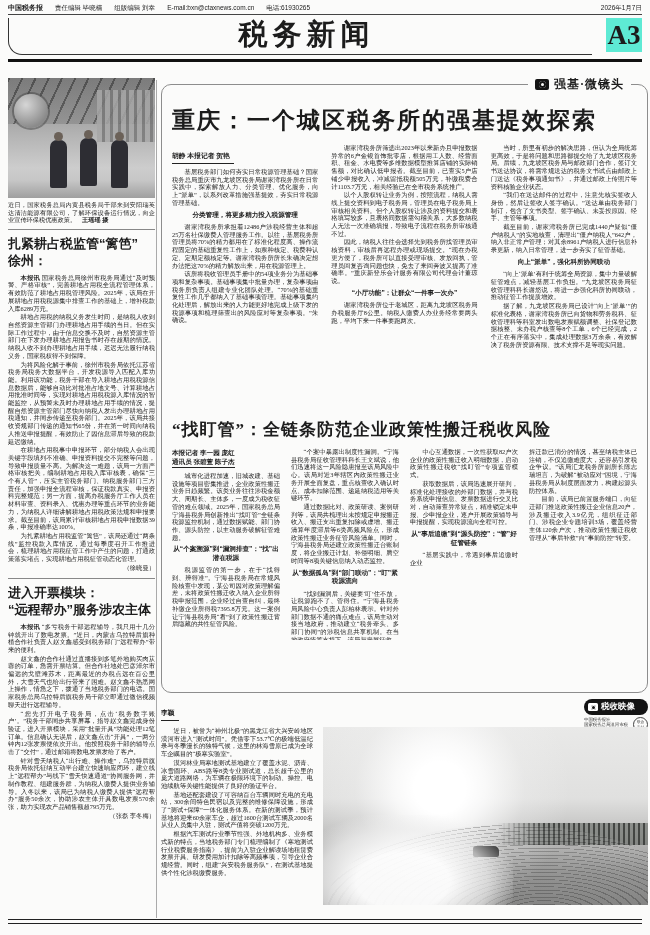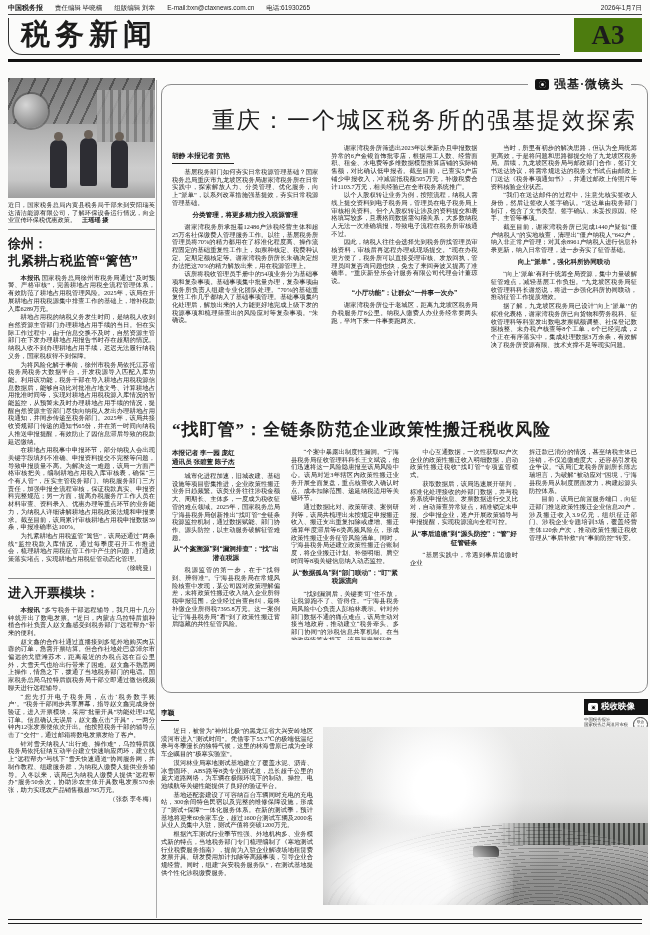--- a/index.html
+++ b/index.html
@@ -10,23 +10,23 @@
   }
   
   .masthead{position:absolute;left:8px;right:8px;top:3px;display:flex;align-items:baseline;gap:12px;
     font-family:"Liberation Sans","DejaVu Sans",sans-serif;font-size:6.5px;color:#222;}
   .masthead .paper{font-weight:bold;font-size:7px;}
   .masthead .date{margin-left:auto;}
   .mast-rule{position:absolute;left:8px;right:8px;top:14px;border-top:1px solid #444;}
   
   .banner{position:absolute;left:8px;right:8px;top:18px;height:38px;display:flex;align-items:flex-start;}
   .banner-bracket{flex:1;border-left:1.5px solid #333;border-bottom:1.5px solid #333;
-    border-bottom-left-radius:14px;padding:1px 0 5px 12px;height:30px;}
+    border-bottom-left-radius:14px;padding:1px 0 5px 12px;height:30px;text-align:center;}
   .section-title{font-size:29px;font-weight:bold;letter-spacing:5px;line-height:30px;}
-  .pageno{width:68px;height:34px;background:#4d7c0f;margin-left:14px;display:flex;align-items:center;justify-content:center;
+  .pageno{width:36px;height:34px;background:#5eead4;margin-left:14px;display:flex;align-items:center;justify-content:center;
     font-size:27px;font-weight:bold;}
   .thick-rule{position:absolute;left:8px;right:8px;top:59px;border-top:3px solid #111;}
   .vrule{position:absolute;left:156px;top:80px;height:838px;border-left:1px solid #aaa;}
   .page-bottom{position:absolute;left:8px;right:8px;top:919px;height:3px;border-top:1px solid #222;border-bottom:1.5px solid #222;}
   
   p.body{font-size:6.3px;line-height:7.7px;text-align:justify;margin:0 0 1px;text-indent:2em;}
   p.body b{font-weight:bold;}
   .sig{font-size:6.3px;text-align:right;margin:0 0 2px;}
   .byline{display:inline-block;font-size:6.8px;font-weight:bold;border-bottom:1px solid #222;padding:0 4px 2px 0;margin:2px 0 4px;}
   .subhead{font-family:"Liberation Sans","DejaVu Sans",sans-serif;font-weight:bold;font-size:6.6px;line-height:8.5px;
@@ -49,32 +49,32 @@
   .caption .credit{font-weight:bold;margin-left:6px;}
   .news-title{font-family:"Liberation Sans","DejaVu Sans",sans-serif;font-weight:bold;font-size:13px;line-height:17px;margin:3px 0 5px;}
   
   .featurebox{position:absolute;left:161px;top:84px;width:487px;height:609px;border:1px solid #8d8d8d;border-radius:10px;
     box-sizing:border-box;padding:0 10px;background:#fbfbfa;}
   .fbadge{position:absolute;top:-9px;right:16px;background:#fbfbfa;padding:0 7px;display:flex;align-items:center;gap:5px;
     font-size:12px;font-weight:bold;letter-spacing:1px;}
   .cam-icon{width:14px;height:11px;background:#141414;border-radius:2px;position:relative;display:inline-block;}
   .cam-icon::after{content:"";position:absolute;left:4px;top:2px;width:7px;height:7px;border-radius:50%;
     background:#fbfbfa;box-shadow:inset 0 0 0 2px #141414;}
-  .cq-headline{text-align:right;font-size:23px;font-weight:normal;letter-spacing:2px;margin:20px 0 8px;}
+  .cq-headline{text-align:left;font-size:23px;font-weight:bold;letter-spacing:2px;margin:20px 0 8px;}
   .cols3{display:flex;gap:13px;height:262px;overflow:hidden;margin-top:2px;}
   .cols3 .col{flex:1;overflow:hidden;}
   .zd-headline{text-align:left;font-size:17px;font-weight:bold;letter-spacing:1px;margin:12px 0 7px;}
   .cols4{display:flex;gap:11px;height:192px;overflow:hidden;}
   .cols4 .col{flex:1;overflow:hidden;}
   .byline2{display:inline-block;font-size:6.6px;font-weight:bold;border-bottom:1px solid #222;padding-bottom:1px;margin:0 0 4px;line-height:9px;}
   
   .mohe{position:absolute;left:161px;top:701px;width:487px;height:216px;}
   .mohe-head{font-size:17.5px;font-weight:bold;letter-spacing:2px;margin:2px 0 6px;}
   .taxbadge{position:absolute;right:0;top:-2px;width:64px;}
-  .taxbadge .plate{background:#141414;color:#fff;border-radius:0;padding:2px 4px;display:flex;align-items:center;gap:3px;
+  .taxbadge .plate{background:#141414;color:#fff;border-radius:8px;padding:2px 4px;display:flex;align-items:center;gap:3px;
     font-size:8.5px;font-weight:bold;}
   .cam2{width:10px;height:8px;background:#fff;border-radius:1.5px;position:relative;display:inline-block;}
   .cam2::after{content:"";position:absolute;left:2.5px;top:1.5px;width:5px;height:5px;border-radius:50%;
     background:#141414;box-shadow:inset 0 0 0 1px #fff;}
   .taxbadge .org{font-size:4.4px;line-height:5.4px;color:#333;margin-top:2px;width:48px;float:left;
     font-family:"Liberation Sans","DejaVu Sans",sans-serif;}
   .stamp{float:right;width:13px;height:13px;border:1px solid #444;border-radius:50%;font-size:3.6px;line-height:4.2px;
     display:flex;flex-direction:column;align-items:center;justify-content:center;color:#333;margin-top:2px;}
   .mohe-body{display:flex;gap:10px;margin-top:2px;}
   .mohe-text{width:152px;height:172px;overflow:hidden;}
@@ -121,33 +121,34 @@
     <div class="pipes"></div>
     <div class="floor"></div>
     <div class="person" style="left:42px;"></div>
     <div class="person" style="left:72px;bottom:12px;"></div>
     <div class="person" style="left:103px;"></div>
   </div>
   <p class="caption"><span>近日，国家税务总局内黄县税务局干部来到安阳瑞英达清洁能源有限公司，了解环保设备运行情况，向企业宣传环保税优惠政策。</span><span class="credit">王瑶瑶 摄</span></p>
   <div class="divider"></div>
 
   <div class="news-title">
+    <div>扎紧耕占税监管“篱笆”</div>
     <div>徐州：</div>
-    <div>扎紧耕占税监管“篱笆”</div>
   </div>
   <p class="body"><b>本报讯 </b><span>国家税务总局徐州市税务局通过“及时预警、严格审核”，完善耕地占用税全流程管理体系，有效防范了耕地占用税管理风险。2025年，该局在开展耕地占用税税源集中排查工作的基础上，增补税款入库6289万元。</span></p>
   <p class="body">耕地占用税的纳税义务发生时间，是纳税人收到自然资源主管部门办理耕地占用手续的当日。但在实际工作过程中，由于信息交换不及时，自然资源主管部门在下发办理耕地占用报告书时存在超期的情况。纳税人收不到办理耕地占用手续，迟迟无法履行纳税义务，国家税权得不到保障。</p>
   <p class="body">为将风险化解于事前，徐州市税务局依托江苏省税务局税务大数据平台，开发税源导入匹配入库功能。利用该功能，税务干部在导入耕地占用税税源信息数据后，能够自动比对批准占地文号、计算耕地占用批准时间等，实现对耕地占用税税源入库情况的智能监控，从预警未及时办理耕地占用手续的情况，提醒自然资源主管部门尽快向纳税人发出办理耕地占用税通知，并同步传递至税务部门。2025年，该局共接收资规部门传递的通知书65份，并在第一时间向纳税人推送申报提醒，有效防止了因信息滞后导致的税款延迟缴纳。</p>
   <p class="body">在耕地占用税事中申报环节，部分纳税人会出现关键字段填列不准确、申报资料提交不完整等问题，导致申报质量不高。为解决这一难题，该局一方面严格审核把关，编制耕地占用税入库审核表，确保“三个有人管”，压实主管税务部门、纳税服务部门三方责任，加强申报全流程审核，保证税款真实、申报资料完整规范；另一方面，提高办税服务厅工作人员在材料审查、资料录入、优惠办理等重点环节的业务能力，为纳税人详细讲解耕地占用税政策法规和申报要求。截至目前，该局累计审核耕地占用税申报数据39条，申报准确率达100%。</p>
   <p class="body">为扎紧耕地占用税监管“篱笆”，该局还通过“两条线”监控税款入库情况，通过每季度召开工作推进会，梳理耕地占用税征管工作中产生的问题，打通政策落实堵点，实现耕地占用税征管动态化管理。</p>
   <p class="sig">（徐晓曼）</p>
   <div class="divider"></div>
 
   <div class="news-title">
     <div>进入开票模块：</div>
+    <div>“远程帮办”服务涉农主体</div>
   </div>
   <p class="body"><b>本报讯 </b><span>“多亏税务干部远程辅导，我只用十几分钟就开出了数电发票。”近日，内蒙古乌拉特后旗种植合作社负责人赵文鑫感受到税务部门“远程帮办”带来的便利。</span></p>
   <p class="body">赵文鑫的合作社通过直播接到多笔外地购买肉苁蓉的订单，急需开票结算。但合作社地处巴彦淖尔市偏远的戈壁滩苏木，距离最近的办税点远在百公里外，大雪天气也给出行带来了困难。赵文鑫不熟悉网上操作，情急之下，拨通了当地税务部门的电话。国家税务总局乌拉特后旗税务局干部立即通过微信视频聊天进行远程辅导。</p>
   <p class="body">“您先打开电子税务局，点击‘税务数字账户’。”税务干部同步共享屏幕，指导赵文鑫完成身份验证，进入开票模块，采用“批量开具”功能处理12笔订单。信息确认无误后，赵文鑫点击“开具”，一两分钟内12张发票便依次开出。他按照税务干部的辅导点击了“交付”，通过邮箱将数电发票发给了客户。</p>
   <p class="body">针对雪天纳税人“出行难、操作难”，乌拉特后旗税务局依托征纳互动平台建立快速响应闭环，建立线上“远程帮办”与线下“雪天快速通道”协同服务网，并制作教程、组建服务群，为纳税人缴费人提供业务辅导。入冬以来，该局已为纳税人缴费人提供“远程帮办”服务50余次，协助涉农主体开具数电发票570余张，助力实现农产品销售额超795万元。</p>
   <p class="sig">（张磊 李冬梅）</p>
 </div>
 
 <div class="featurebox">
   <div class="fbadge">

